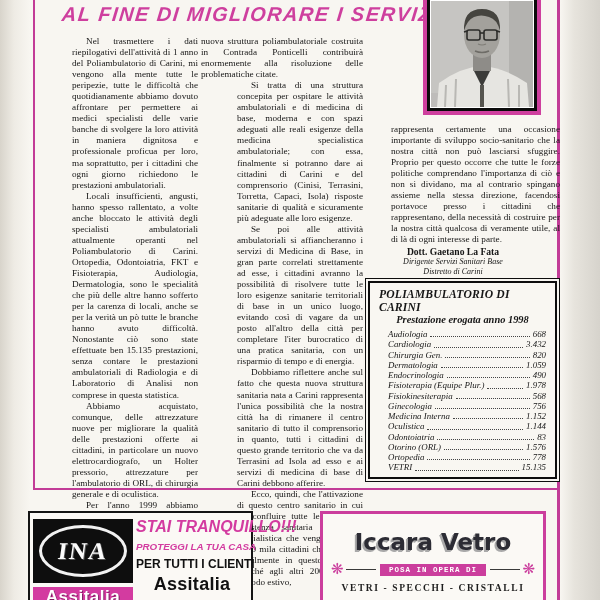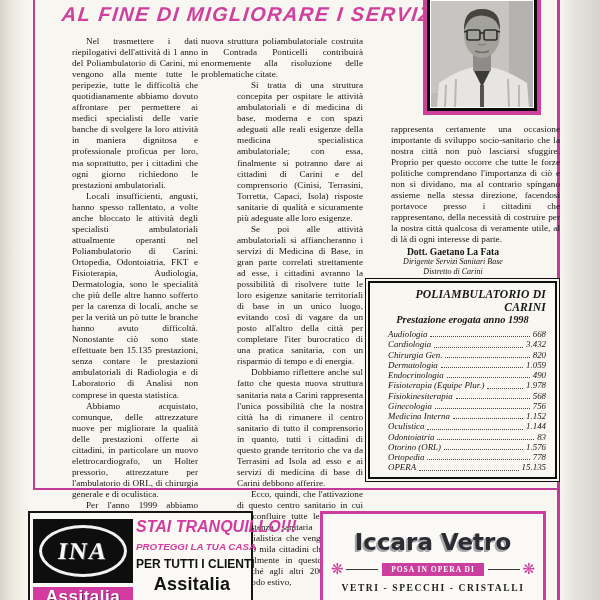--- a/index.html
+++ b/index.html
@@ -15,21 +15,21 @@
   .col p{margin:0;}
   .col p.ind{text-indent:14px;margin-left:36px;}
   .photo-frame{position:absolute;left:423px;top:-7px;background:#ce3f9e;padding:4px;}
   .photo-inner{border:3px solid #0b0b0b;background:#fff;padding:1px;line-height:0;}
   .sig{position:absolute;left:367px;top:246px;width:172px;text-align:center;}
   .sig .name{font-weight:bold;font-size:9.6px;}
   .sig .role{font-style:italic;font-size:8px;line-height:9.5px;}
   .statsbox{position:absolute;left:368px;top:281px;width:189px;height:198px;box-sizing:border-box;
             border:2px solid #0d0d0d;box-shadow:0 0 0 2px #f8f6f1,0 0 0 3px #0d0d0d;
             background:#f9f7f2;padding:5px 9px 4px 9px;}
-  .statsbox .t1{text-align:right;font-weight:bold;font-style:italic;font-size:11.6px;letter-spacing:.2px;}
+  .statsbox .t1{text-align:left;font-weight:bold;font-style:italic;font-size:11.6px;letter-spacing:.2px;}
   .statsbox .t2{text-align:center;font-weight:bold;font-style:italic;font-size:10.4px;margin-bottom:4px;}
   .srow{display:flex;align-items:flex-end;font-style:italic;font-size:8.9px;line-height:10.25px;margin-left:9px;}
   .srow .lbl{white-space:nowrap;}
   .srow .dots{flex:1;border-bottom:1px dotted #444;margin:0 3px 2px 3px;min-width:8px;}
   .srow .val{white-space:nowrap;}
   .ad-left{position:absolute;left:28px;top:511px;width:221px;height:92px;border:2px solid #141414;background:#fbf9f5;}
   .ina-box{position:absolute;left:3px;top:6px;width:100px;height:64px;background:#0e0e0e;
            display:flex;align-items:center;justify-content:center;}
   .ina-oval{width:82px;height:46px;border:3px solid #f2f2f2;border-radius:50%;
             display:flex;align-items:center;justify-content:center;}
@@ -44,21 +44,21 @@
   .alt1{color:#d33ba0;font-weight:bold;font-style:italic;font-size:16px;white-space:nowrap;}
   .alt2{color:#d33ba0;font-weight:bold;font-style:italic;font-size:9.8px;margin-top:5px;white-space:nowrap;}
   .alt3{color:#111;font-weight:bold;font-size:12px;margin-top:5px;white-space:nowrap;}
   .alt4{color:#111;font-weight:bold;font-size:18px;margin-top:3px;letter-spacing:.3px;}
   .ad-right{position:absolute;left:320px;top:511px;width:226px;height:92px;border:3px solid #cb3e9d;background:#fbf9f5;box-sizing:border-box;}
   .iccara-title{text-align:center;margin-top:15px;font-family:"DejaVu Sans",sans-serif;font-weight:bold;
                 font-size:23px;color:#2c2c34;letter-spacing:0px;text-shadow:-2px 2px 0 #a9a9a9,-1px 1px 0 #8f8f8f;}
   .decor-row{display:flex;align-items:center;margin:7px 6px 0 6px;}
   .decor-row .line{flex:1;height:1px;background:#3a3a3a;}
   .star{color:#cb3e9d;font-size:15px;line-height:15px;margin:0 2px;}
-  .posa{background:#cb3e9d;color:#fff;font-family:Liberation Serif, serif;font-weight:bold;
+  .posa{background:#cb3e9d;color:#fff;font-family:Liberation Mono, monospace;font-weight:bold;
         font-size:7.5px;letter-spacing:1px;padding:2px 9px;margin:0 4px;white-space:nowrap;}
   .vetri{text-align:center;margin-top:6px;font-size:9.5px;letter-spacing:1.6px;color:#1d1d1d;font-weight:bold;}
 </style>
 </head>
 <body>
 
 <div class="page">
 
   <div class="vrule" style="left:33px;top:0;width:2px;height:489px;"></div>
   <div class="vrule" style="left:557px;top:0;width:3px;height:600px;"></div>
@@ -178,21 +178,21 @@
         <span class="lbl">Otorino (ORL)</span>
         <span class="dots"></span>
         <span class="val">1.576</span>
       </div>
     <div class="srow">
         <span class="lbl">Ortopedia</span>
         <span class="dots"></span>
         <span class="val">778</span>
       </div>
     <div class="srow">
-        <span class="lbl">OPERA</span>
+        <span class="lbl">VETRI</span>
         <span class="dots"></span>
         <span class="val">15.135</span>
       </div>
   </div>
 
   <div class="ad-left">
     <div class="ina-box">
       <div class="ina-oval">
         <span class="ina-txt">INA</span>
       </div>

